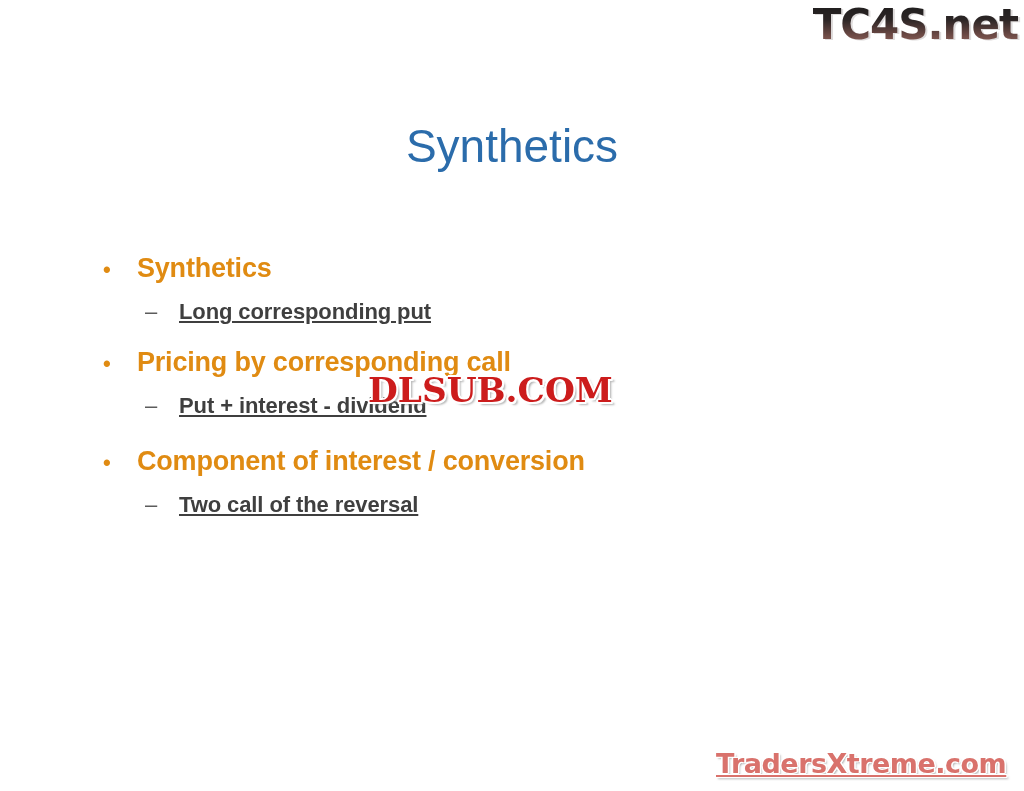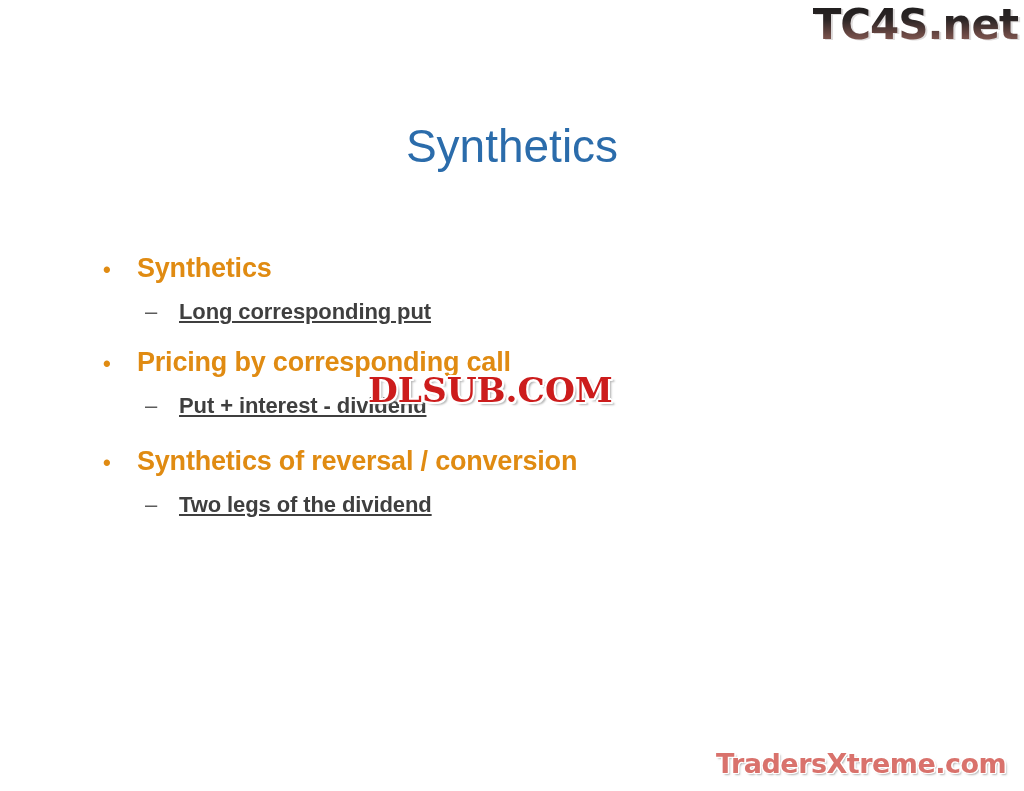--- a/index.html
+++ b/index.html
@@ -175,20 +175,21 @@
     white-space: nowrap;
     text-shadow:
       -1px -1px 0 #ffffff,
        1px -1px 0 #ffffff,
       -1px  1px 0 #ffffff,
        1px  1px 0 #ffffff,
       -1.5px 0 0 #ffffff,
        1.5px 0 0 #ffffff,
        2px 2px 2px rgba(110,110,110,0.5);
     z-index: 5;
+    text-decoration: underline;
   }
 </style>
 </head>
 <body>
 
 <div class="slide">
 
   <div class="tc4s-shadow">TC4S.net</div>
   <div class="tc4s-logo">TC4S.net</div>
 
@@ -218,25 +219,25 @@
         <span class="marker">–</span>
         <span class="txt">Put + interest - dividend</span>
       </div>
     </div>
 
     <div class="spacer-2"></div>
 
     <div class="group">
       <div class="bullet-l1">
         <span class="marker">•</span>
-        <span class="txt">Synthetics of reversal / conversion</span>
+        <span class="txt">Component of interest / conversion</span>
       </div>
       <div class="bullet-l2">
         <span class="marker">–</span>
-        <span class="txt">Two legs of the dividend</span>
+        <span class="txt">Two call of the reversal</span>
       </div>
     </div>
 
   </div>
 
   <div class="dlsub-wm">DLSUB.COM</div>
 
   <div class="tx-wm">TradersXtreme.com</div>
 
 </div>

